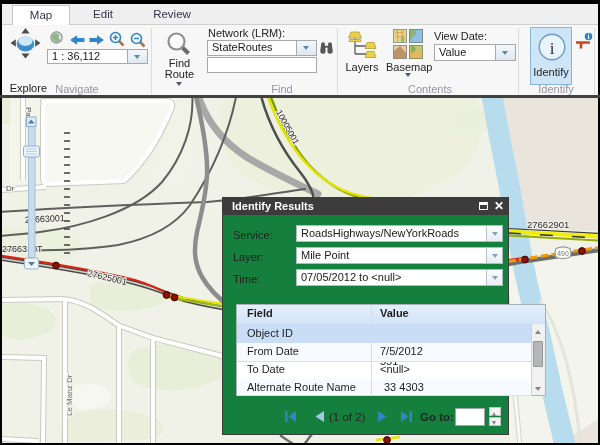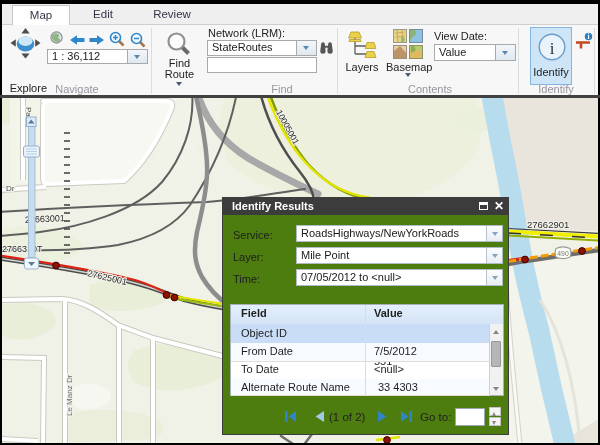--- a/index.html
+++ b/index.html
@@ -12,32 +12,32 @@
   .gsep{position:absolute;top:3px;height:66px;width:1px;background:#dcdcdc;}
   .glabel{position:absolute;top:58px;font-size:11px;color:#9595a0;width:120px;text-align:center;}
   .combo{position:absolute;background:#fff;border:1px solid #a9a9a9;}
   .combo .txt{position:absolute;left:4px;top:0;font-size:11px;color:#1a1a1a;}
   .cbtn{position:absolute;right:0;top:0;bottom:0;width:19px;background:linear-gradient(#f2f6fa,#dfe8f0);border-left:1px solid #a9a9a9;}
   .cbtn:after{content:"";position:absolute;left:50%;top:50%;margin:-2px 0 0 -3.5px;
      border:3.5px solid transparent;border-top:4.5px solid #5b86ad;border-bottom:none;}
   #rbborder{left:0;top:95px;width:600px;height:3px;background:#414141;}
   #map{left:2px;top:98px;width:596px;height:345px;background:#f1f2e7;}
   
-  #dlg{left:222px;top:197px;width:287px;height:238px;background:#4d7c0f;
+  #dlg{left:222px;top:197px;width:287px;height:238px;background:#15803d;
        border:1px solid #3c3c3c;box-sizing:border-box;font-size:11px;color:#1e1e1e;}
   #dlgtitle{position:absolute;left:0;top:0;right:0;height:17px;background:#3c3c3c;color:#fff;
        font-weight:bold;font-size:11px;line-height:16px;padding-left:9px;}
   .drow{position:absolute;left:73px;width:205px;height:15px;background:#fff;border:1px solid #b0bac4;}
   .drow .txt{position:absolute;left:4px;top:1px;font-size:11px;color:#1a1a1a;white-space:nowrap;}
   .dbtn{position:absolute;right:0;top:0;bottom:0;width:15px;background:linear-gradient(#fbfcfd,#e9eef3);
         border-left:1px solid #b8c2cc;}
   .dbtn:after{content:"";position:absolute;left:50%;top:50%;margin:-1.5px 0 0 -3px;
      border:3.5px solid transparent;border-top:4.5px solid #87a2bd;border-bottom:none;}
   .dlabel{position:absolute;left:10px;font-size:11px;color:#1e1e1e;}
-  #tbl{position:absolute;left:7px;top:106px;width:274px;height:92px;background:#fff;border:1px solid #a8b0b8;box-sizing:border-box;}
+  #tbl{position:absolute;left:13px;top:106px;width:310px;height:92px;background:#fff;border:1px solid #a8b0b8;box-sizing:border-box;}
   #thead{position:absolute;left:0;top:0;right:0;height:19px;background:linear-gradient(#e3effc,#d4e4f6);
      border-bottom:1px solid #c4beb2;font-weight:bold;}
   .trow{position:absolute;left:0;right:13px;height:18px;border-bottom:1px solid #e4ded2;}
   .tc1{position:absolute;left:10px;top:2px;white-space:nowrap;}
   .tc2{position:absolute;left:143px;top:2px;white-space:nowrap;}
   #colline{position:absolute;left:134px;top:0;bottom:0;width:1px;background:#d4dce4;}
   #sbar{position:absolute;right:0;top:19px;width:13px;bottom:0;background:#f1f1f1;border-left:1px solid #d0d0d0;}
   .sbtn{position:absolute;left:0;right:0;height:12px;background:#f1f1f1;}
   .tri-u{width:0;height:0;border:3px solid transparent;border-bottom:4px solid #858585;position:absolute;left:3px;top:3px;}
   .tri-d{width:0;height:0;border:3px solid transparent;border-top:4px solid #858585;position:absolute;left:3px;top:4px;}
@@ -354,21 +354,21 @@
     <svg class="abs" style="left:90px;top:2px;" width="13" height="13" viewBox="0 0 13 13">
         <path d="M11,1 v11 L2.5,6.5 z" fill="#a3c8e6"></path>
       </svg>
     <div class="pgt" style="left:106px;">(1 of 2)</div>
     <svg class="abs" style="left:153px;top:2px;" width="13" height="13" viewBox="0 0 13 13">
         <path d="M2,1 v11 L10.5,6.5 z" fill="#2f85c8"></path>
       </svg>
     <svg class="abs" style="left:177px;top:2px;" width="13" height="13" viewBox="0 0 13 13">
         <path d="M1,1 L8.5,6.5 L1,12 z M9.5,1 h2.5 v11 h-2.5 z" fill="#2f85c8"></path>
       </svg>
-    <div class="pgt" style="left:197px;">Go to:</div>
+    <div class="pgt" style="left:197px;font-weight:bold;">Go to:</div>
     <div id="goinput"></div>
     <div id="gospin">
       <div class="spb" style="top:0;">
           <span class="tri-u"></span>
         </div>
       <div class="spb" style="top:10px;">
           <span class="tri-d"></span>
         </div>
     </div>
   </div>

